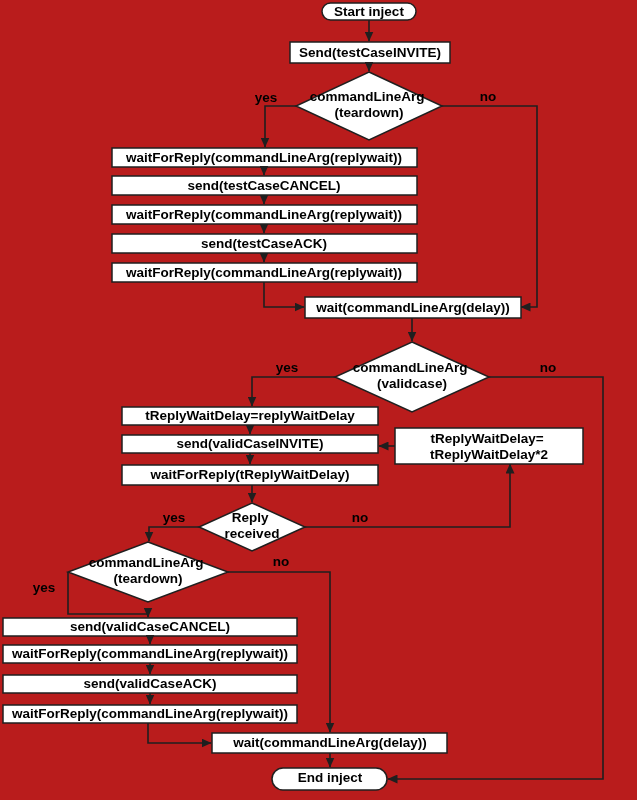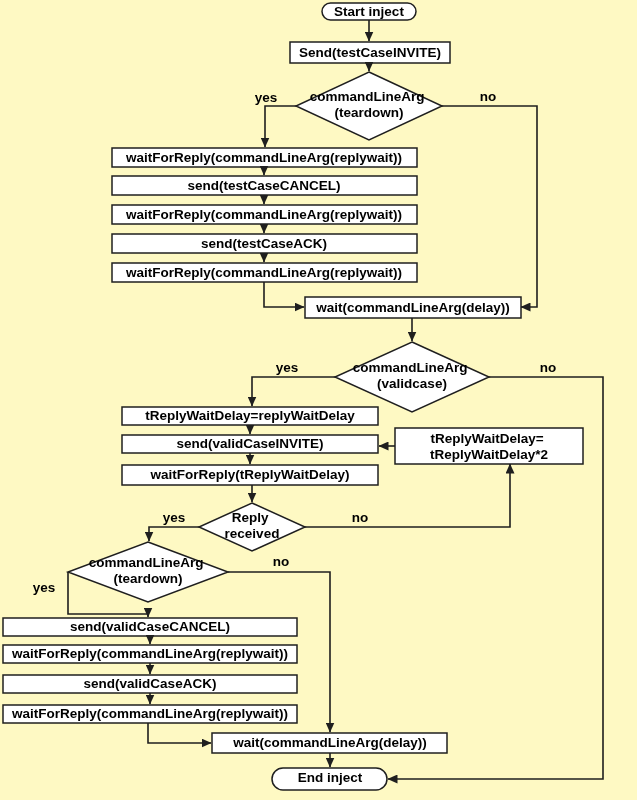--- a/index.html
+++ b/index.html
@@ -1,20 +1,20 @@
 <!DOCTYPE html>
 <html><head>
 <meta charset="utf-8">
 <style>
   html, body { margin: 0; padding: 0; background: #ffffff; }
   .canvas {
     position: relative;
     width: 637px;
     height: 800px;
-    background: #fef9c3;
+    background: #b91c1c;
     font-family: "Liberation Sans", sans-serif;
   }
   svg { display: block; }
   .shape { fill: #ffffff; stroke: #1f1f1f; stroke-width: 1.5; }
   .edge  { fill: none; stroke: #1f1f1f; stroke-width: 1.6; }
   .node-label {
     fill: #000000;
     font-family: "Liberation Sans", sans-serif;
     font-size: 13.5px;
     font-weight: bold;

